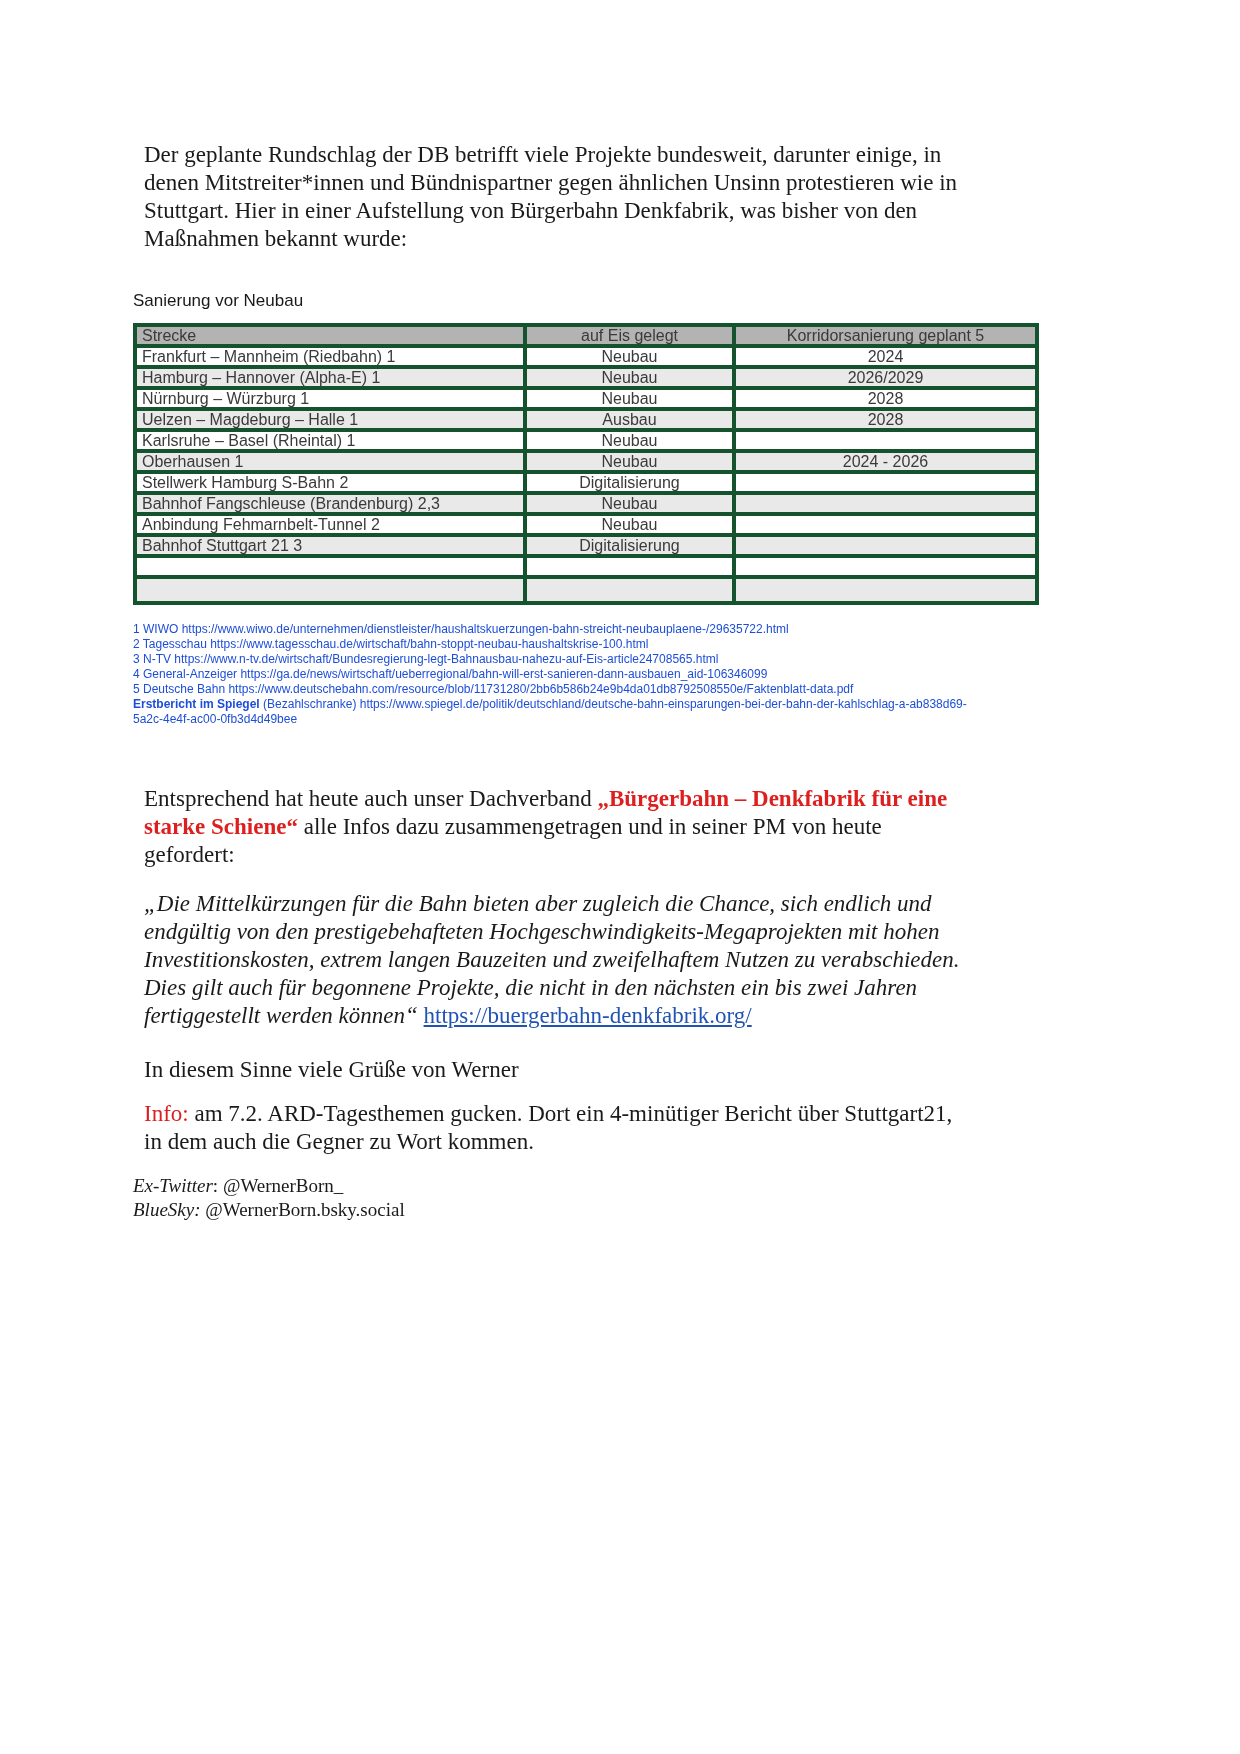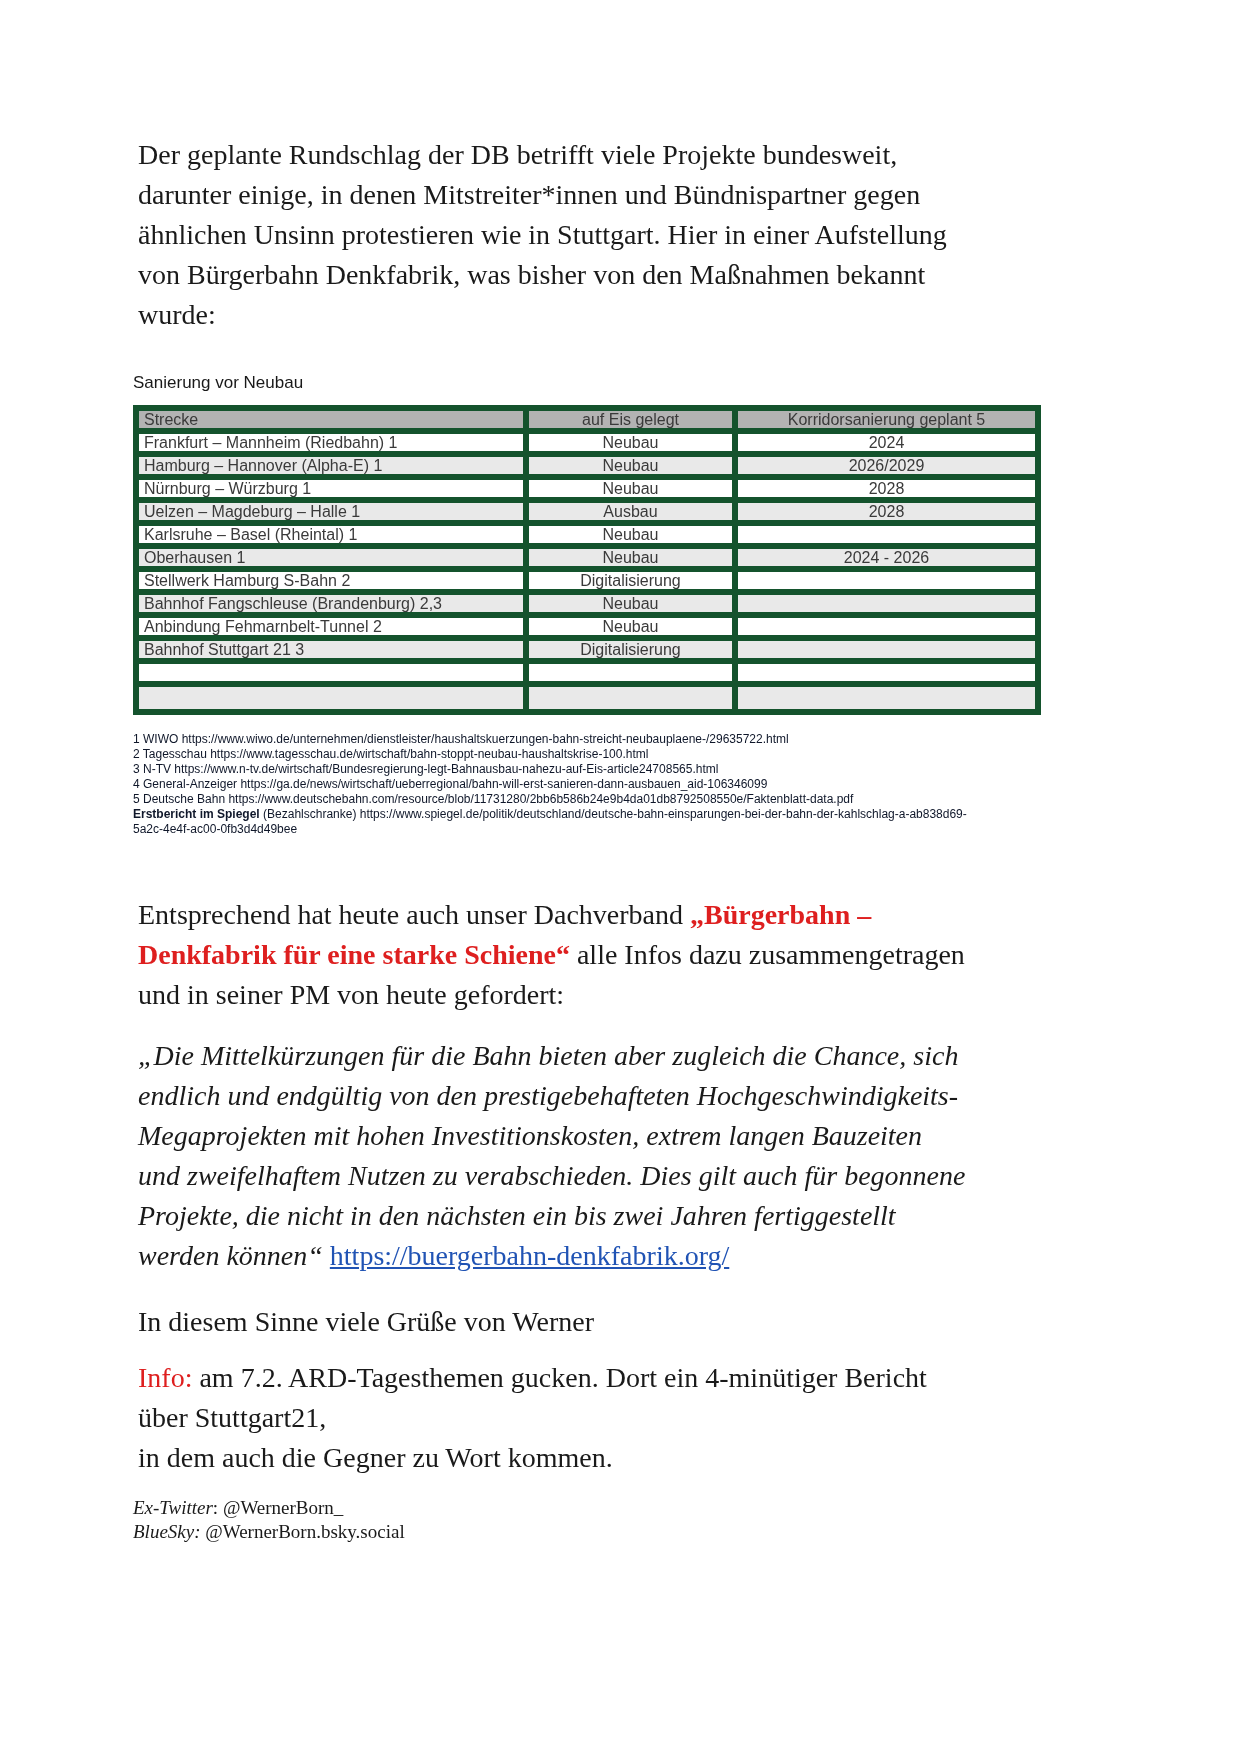--- a/index.html
+++ b/index.html
@@ -7,42 +7,42 @@
     width: 1240px; height: 1754px;
     background: #ffffff;
     font-family: "Liberation Serif", serif;
     color: #1a1a1a;
     overflow: hidden;
   }
   .page { padding: 130px 0 0 133px; }
 
   .body-text {
     width: 832px;
-    font-size: 28px;
-    line-height: 40px;
-    margin: 5px;
+    font-size: 23px;
+    line-height: 28px;
+    margin: 11px;
   }
 
   .section-heading {
     font-family: "Liberation Sans", sans-serif;
     font-size: 17px;
     font-weight: normal;
     color: #191919;
     margin: 38px 0 0 0;
   }
 
   table.db-table {
     border-collapse: collapse;
     table-layout: fixed;
     width: 902px;
     margin-top: 12px;
     font-family: "Liberation Sans", sans-serif;
   }
   .db-table th, .db-table td {
-    border: 6px solid #14532d;
+    border: 4px solid #14532d;
     font-size: 16px;
     font-weight: normal;
     color: #3a3a3a;
     padding: 0 5px;
     height: 17px;
     line-height: 17px;
     white-space: nowrap;
     overflow: hidden;
   }
   .db-table th { background: #b3b3b3; text-align: left; }
@@ -50,21 +50,21 @@
   .db-table td.c2, .db-table td.c3 { text-align: center; }
   .db-table tbody tr:nth-child(even) td { background: #e9e9e9; }
   .db-table tr.tall td { height: 22px; }
 
   .footnotes {
     width: 848px;
     margin-top: 17px;
     font-family: "Liberation Sans", sans-serif;
     font-size: 12px;
     line-height: 15px;
-    color: #0f172a;
+    color: #1d4ed8;
   }
   .footnotes .bold { font-weight: bold; }
 
   .para-dachverband { margin-top: 58px; }
   .red-bold { color: #de1f1f; font-weight: bold; }
   .red { color: #de1f1f; }
 
   .para-quote { margin-top: 21px; font-style: italic; }
   .link {
     color: #2053b4;

